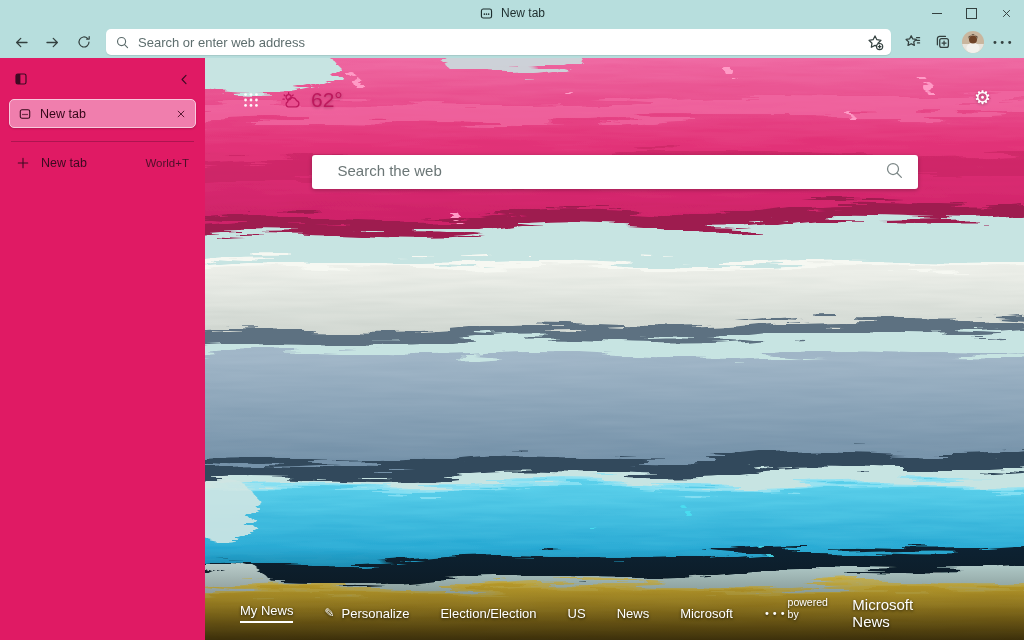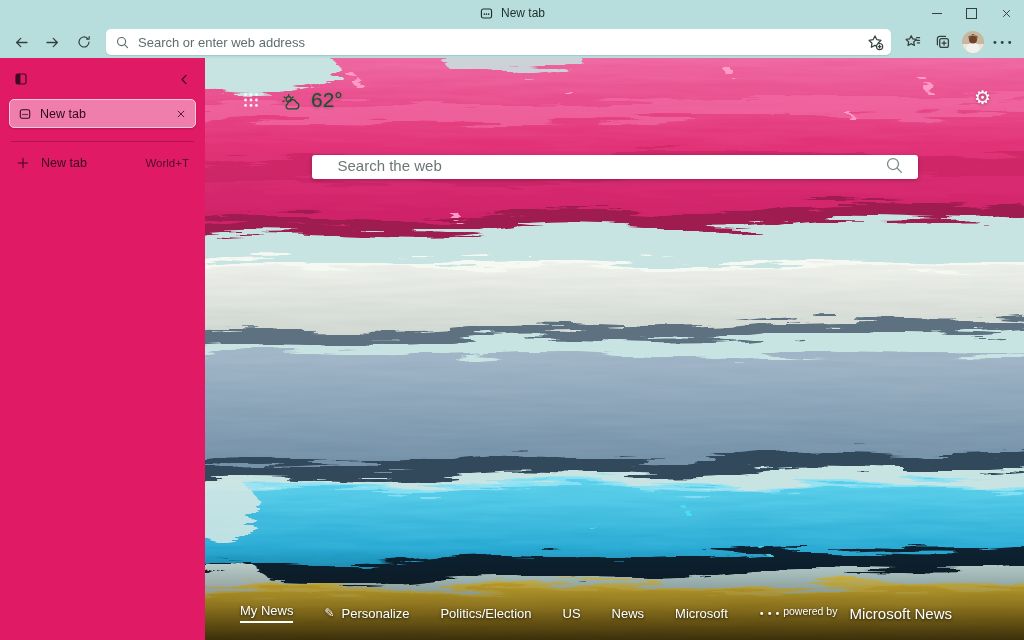--- a/index.html
+++ b/index.html
@@ -40,25 +40,25 @@
   .sb-tab{margin-top:9px;background:#f07ead;border:1px solid #f8cadd;border-radius:5px;height:27px;display:flex;align-items:center;gap:8px;padding:0 8px;color:#330718;font-size:12.5px;box-shadow:0 1px 2px rgba(0,0,0,.18)}
   .sb-tab .close{margin-left:auto;color:#4a0e26;display:flex}
   .sb-divider{height:1px;background:#ae1450;margin:13px 2px 0}
   .sb-newtab{margin-top:7px;height:28px;display:flex;align-items:center;gap:11px;padding:0 7px;color:#3a0a20;font-size:12.5px}
   .sb-shortcut{margin-left:auto;font-size:11.5px;color:#4d1029}
 
   
   .main{flex:1;position:relative;overflow:hidden}
   .bg-svg{position:absolute;inset:0;width:100%;height:100%}
   .grid-btn{position:absolute;left:38px;top:34px;color:#fff;opacity:.95;text-shadow:0 1px 2px rgba(0,0,0,.2)}
-  .weather{position:absolute;left:76px;top:30px;display:flex;align-items:flex-end;gap:6px;color:#14532d;text-shadow:0 1px 3px rgba(0,0,0,.25)}
+  .weather{position:absolute;left:76px;top:30px;display:flex;align-items:center;gap:6px;color:#be185d;text-shadow:0 1px 3px rgba(0,0,0,.25)}
   .weather-temp{font-size:21px}
   .settings-btn{position:absolute;right:33px;top:30px;color:#fff;font-size:19px;line-height:1;
     font-family:"DejaVu Sans",sans-serif;text-shadow:0 1px 3px rgba(0,0,0,.3)}
-  .search-box{position:absolute;top:97px;left:50%;transform:translateX(-50%);width:606px;height:24px;background:#fff;border-radius:3px;
+  .search-box{position:absolute;top:97px;left:50%;transform:translateX(-50%);width:606px;height:34px;background:#fff;border-radius:3px;
     box-shadow:0 1px 4px rgba(0,0,0,.28);display:flex;align-items:center;padding:0 14px 4px 24px;box-sizing:border-box}
   .search-input{flex:1;border:0;outline:0;font:15px "Liberation Sans",sans-serif;color:#333;min-width:0}
   .search-input::placeholder{color:#6b7676}
   .search-btn{color:#7c8787;display:flex}
 
   .news-shade{position:absolute;left:0;right:0;bottom:0;height:92px;pointer-events:none;
     background:linear-gradient(180deg,rgba(0,0,0,0) 0%,rgba(10,10,8,.42) 62%,rgba(5,5,4,.75) 100%)}
   .news-bar{position:absolute;left:0;right:8px;bottom:0;height:38px;display:flex;align-items:center;padding:0 7px 8px 35px;
     color:#fff;font-size:13px;text-shadow:0 1px 3px rgba(0,0,0,.75)}
   .news-item{margin-right:31px;cursor:pointer;white-space:nowrap}
@@ -312,21 +312,21 @@
       </span>
     </div>
 
     <div class="news-shade"></div>
     <div class="news-bar">
       <span class="news-item active">My News</span>
       <span class="news-item personalize">
         <span class="pencil">✎</span>
         <span>Personalize</span>
       </span>
-      <span class="news-item">Politics/Election</span>
+      <span class="news-item">Election/Election</span>
       <span class="news-item">US</span>
       <span class="news-item">News</span>
       <span class="news-item">Microsoft</span>
       <span class="news-item news-more">•••</span>
       <span class="powered">
         <span class="powered-by">powered by</span>
         <span class="brand">Microsoft News</span>
       </span>
     </div>
 

